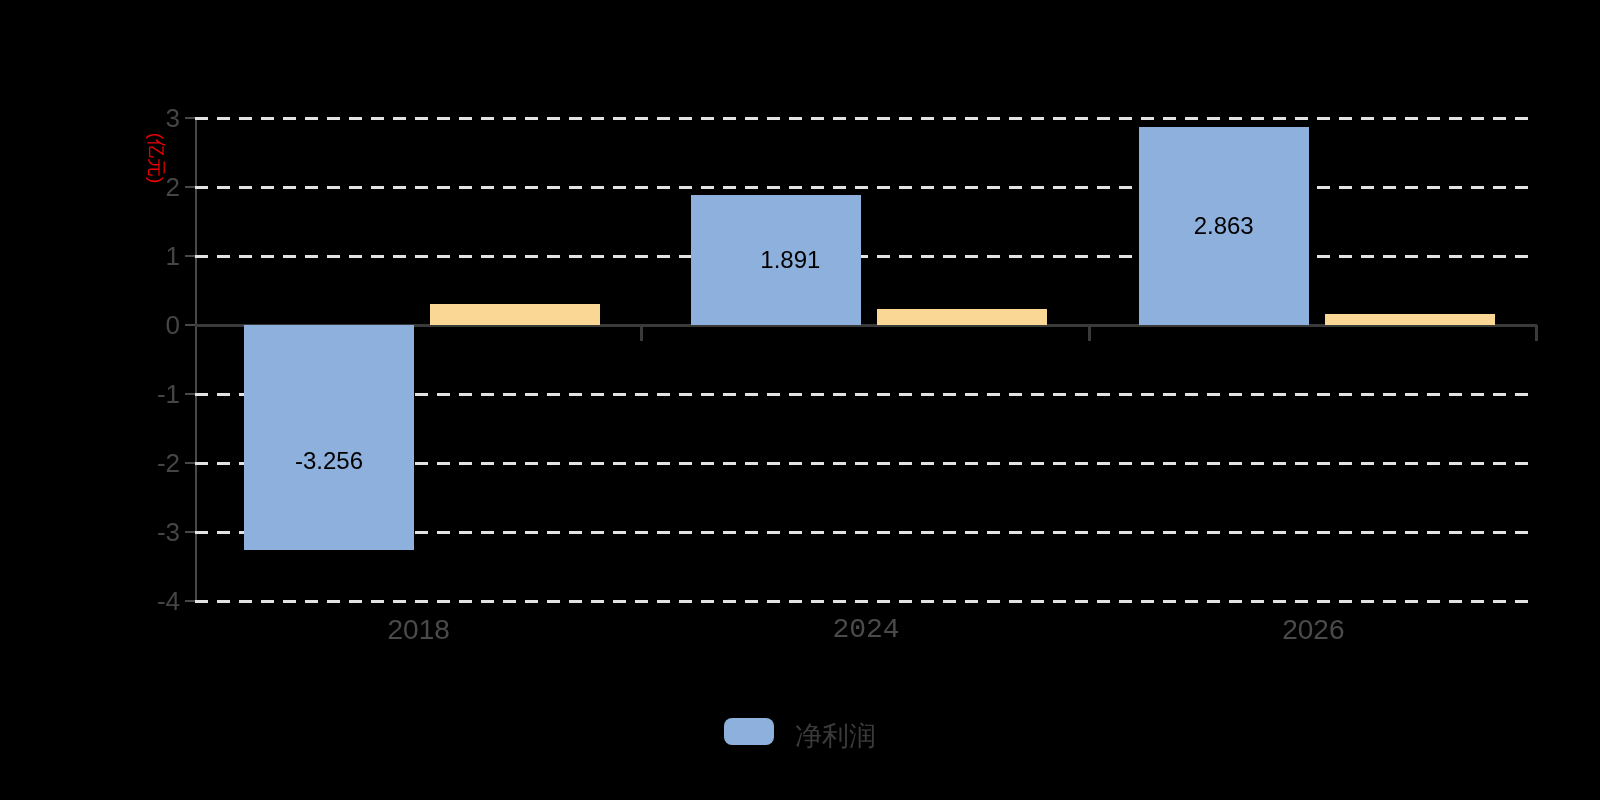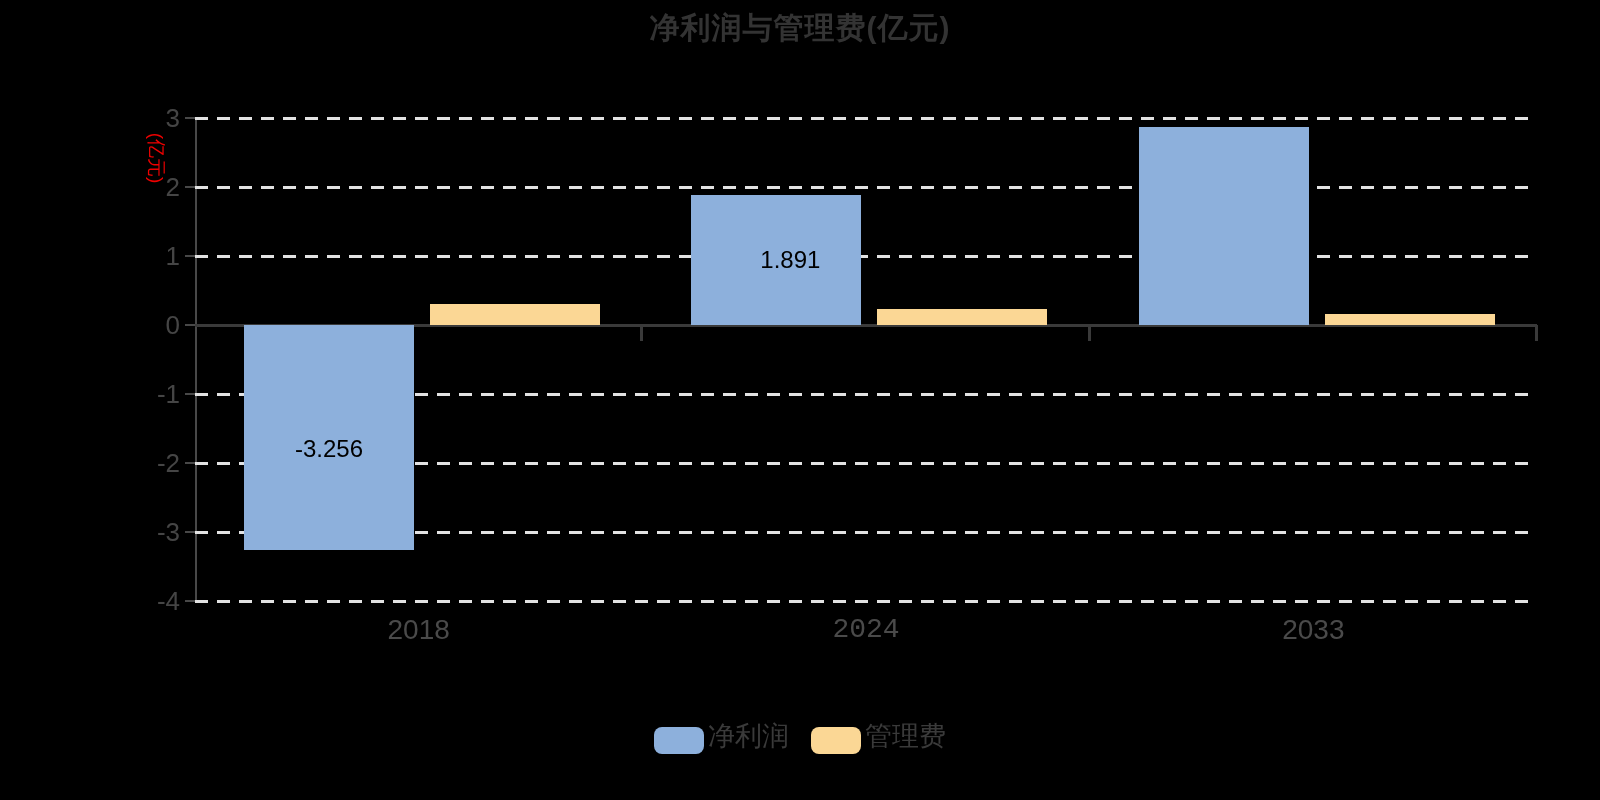--- a/index.html
+++ b/index.html
@@ -34,33 +34,32 @@
   }
   .bar{position:absolute;}
   .bar-label{
     position:absolute;color:#000;font-size:24px;
     display:flex;align-items:center;justify-content:center;
   }
   #legend{
     position:absolute;top:718px;left:0;width:100%;
     display:flex;justify-content:center;align-items:center;gap:22px;
   }
-  .legend-item{display:flex;align-items:flex-end;gap:4px;}
+  .legend-item{display:flex;align-items:flex-start;gap:21px;}
   .legend-swatch{width:50px;height:27px;border-radius:8px;}
   .legend-label{font-size:27px;color:#3a3a3a;}
   .footer-note{
     position:absolute;top:771px;left:0;width:100%;text-align:center;
     color:#ab7f1b;font-size:19px;font-weight:bold;
   }
 </style>
 </head>
 <body>
 
 <div id="stage">
-  <div class="chart-title">净利润与管理费(亿元)</div>
   <div class="y-axis-name">(亿元)</div>
 
   <div id="plot">
     <div class="axis-y"></div>
 
   <div class="gridline" style="top: -1px;"></div>
       <div class="ytick" style="top: -1px;"></div>
       <div class="ytick-label" style="top: -13px;">3</div>
       <div class="gridline" style="top: 68px;"></div>
       <div class="ytick" style="top: 68px;"></div>
@@ -80,36 +79,33 @@
       <div class="gridline" style="top: 413px;"></div>
       <div class="ytick" style="top: 413px;"></div>
       <div class="ytick-label" style="top: 401px;">-3</div>
       <div class="gridline" style="top: 482px;"></div>
       <div class="ytick" style="top: 482px;"></div>
       <div class="ytick-label" style="top: 470px;">-4</div>
       <div class="xtick-sep" style="left: 445.333px; top: 207px;"></div>
       <div class="xtick-sep" style="left: 892.667px; top: 207px;"></div>
       <div class="xtick-sep" style="left: 1340px; top: 207px;"></div>
       <div class="bar" style="left: 49px; top: 207px; width: 170px; height: 224.664px; background: rgb(141, 176, 220);"></div>
-      <div class="bar-label" style="left: 49px; top: 207px; width: 170px; height: 247px;">-3.256</div>
+      <div class="bar-label" style="left: 49px; top: 219px; width: 170px; height: 247px;">-3.256</div>
       <div class="bar" style="left: 496.333px; top: 76.521px; width: 170px; height: 130.479px; background: rgb(141, 176, 220);"></div>
       <div class="bar-label" style="left: 496.333px; top: 76.521px; width: 198px; height: 130.479px;">1.891</div>
       <div class="bar" style="left: 943.667px; top: 9.453px; width: 170px; height: 197.547px; background: rgb(141, 176, 220);"></div>
+      <div class="bar-label" style="left: 943.667px; top: 9.453px; width: 170px; height: 197.547px;">2.863</div>
       <div class="bar" style="left: 235px; top: 186.3px; width: 170px; height: 20.7px; background: rgb(251, 215, 149);"></div>
       <div class="bar" style="left: 682.333px; top: 191.13px; width: 170px; height: 15.87px; background: rgb(251, 215, 149);"></div>
       <div class="bar" style="left: 1129.67px; top: 195.96px; width: 170px; height: 11.04px; background: rgb(251, 215, 149);"></div>
       <div class="xtick-label" style="left: 123.667px;">2018</div>
       <div class="xtick-label" style="left: 571px; font-family: Liberation Mono, monospace;">2024</div>
-      <div class="xtick-label" style="left: 1018.33px;">2033</div>
+      <div class="xtick-label" style="left: 1018.33px;">2026</div>
     </div>
 
   <div id="legend">
       <div class="legend-item">
         <div class="legend-swatch" style="background: rgb(141, 176, 220);"></div>
         <div class="legend-label">净利润</div>
       </div>
-      <div class="legend-item">
-        <div class="legend-swatch" style="background: rgb(251, 215, 149);"></div>
-        <div class="legend-label">管理费</div>
-      </div>
     </div>
 
 </div>
 
 </body></html>

